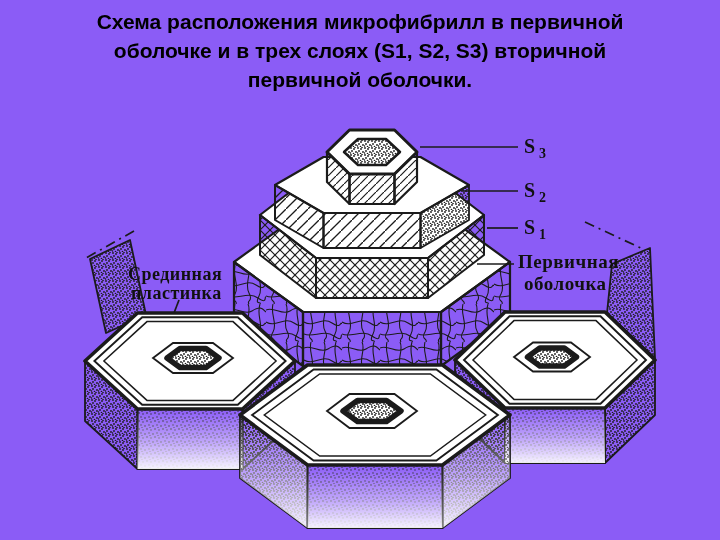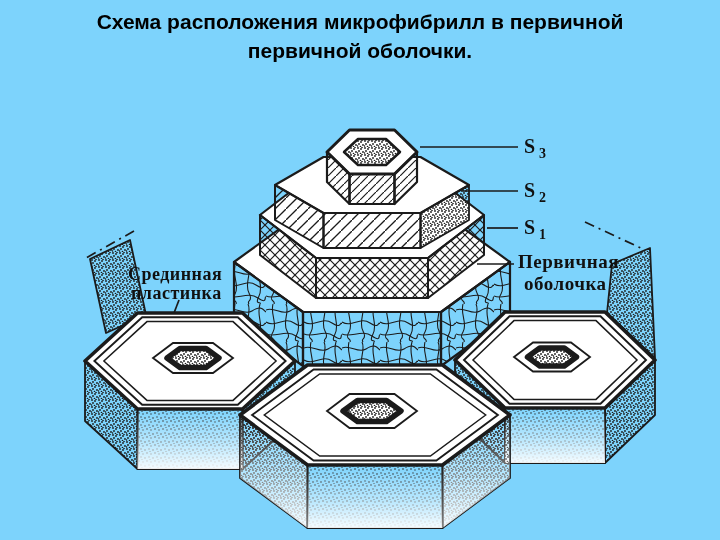--- a/index.html
+++ b/index.html
@@ -1,16 +1,16 @@
 <!DOCTYPE html>
 <html><head>
 <meta charset="utf-8">
 <style>
   html,body{margin:0;padding:0;background:#ffffff;width:720px;height:540px;overflow:hidden;}
-  .page{position:relative;width:720px;height:540px;background:#7dd3fc;font-family:"Liberation Sans",sans-serif;}
+  .page{position:relative;width:720px;height:540px;background:#8b5cf6;font-family:"Liberation Sans",sans-serif;}
   .title{position:absolute;top:8px;left:0;width:720px;text-align:center;
          font-weight:bold;font-size:21px;line-height:1.38;color:#000;
          font-family:"Liberation Sans",sans-serif;}
   svg{position:absolute;top:0;left:0;}
   .cell-outer{fill:#ffffff;stroke:#1b1b1b;stroke-width:3.6;stroke-linejoin:round;}
   .ring1{fill:none;stroke:#1b1b1b;stroke-width:1.9;}
   .ring2{fill:none;stroke:#1b1b1b;stroke-width:1.5;}
   .lumen-outer{fill:#ffffff;stroke:#1b1b1b;stroke-width:1.8;}
   .lumen-inner{fill:url(#p-stipple-dense);stroke:#1b1b1b;stroke-width:5.5;stroke-linejoin:round;}
   .top-white{fill:#ffffff;stroke:#1b1b1b;stroke-width:2.2;stroke-linejoin:round;}
@@ -25,20 +25,21 @@
   .dashcut{stroke:#1b1b1b;stroke-width:1.7;stroke-dasharray:10 5 2 5;fill:none;}
   text.lbl{font-family:"Liberation Serif",serif;font-weight:bold;fill:#111;letter-spacing:0.5px;}
 </style>
 </head>
 <body>
 
 <div class="page">
 
   <div class="title">
     <div>Схема расположения микрофибрилл в первичной</div>
+    <div>оболочке и в трех слоях (S1, S2, S3) вторичной</div>
     <div>первичной оболочки.</div>
   </div>
 
   <svg width="720" height="540" viewBox="0 0 720 540">
     <defs>
       <pattern id="p-stipple" width="8" height="8" patternUnits="userSpaceOnUse">
         <circle cx="1" cy="2" r="0.8" fill="#1b1b1b"></circle>
         <circle cx="5" cy="1" r="0.7" fill="#1b1b1b"></circle>
         <circle cx="3" cy="5" r="0.8" fill="#1b1b1b"></circle>
         <circle cx="7" cy="6" r="0.7" fill="#1b1b1b"></circle>

